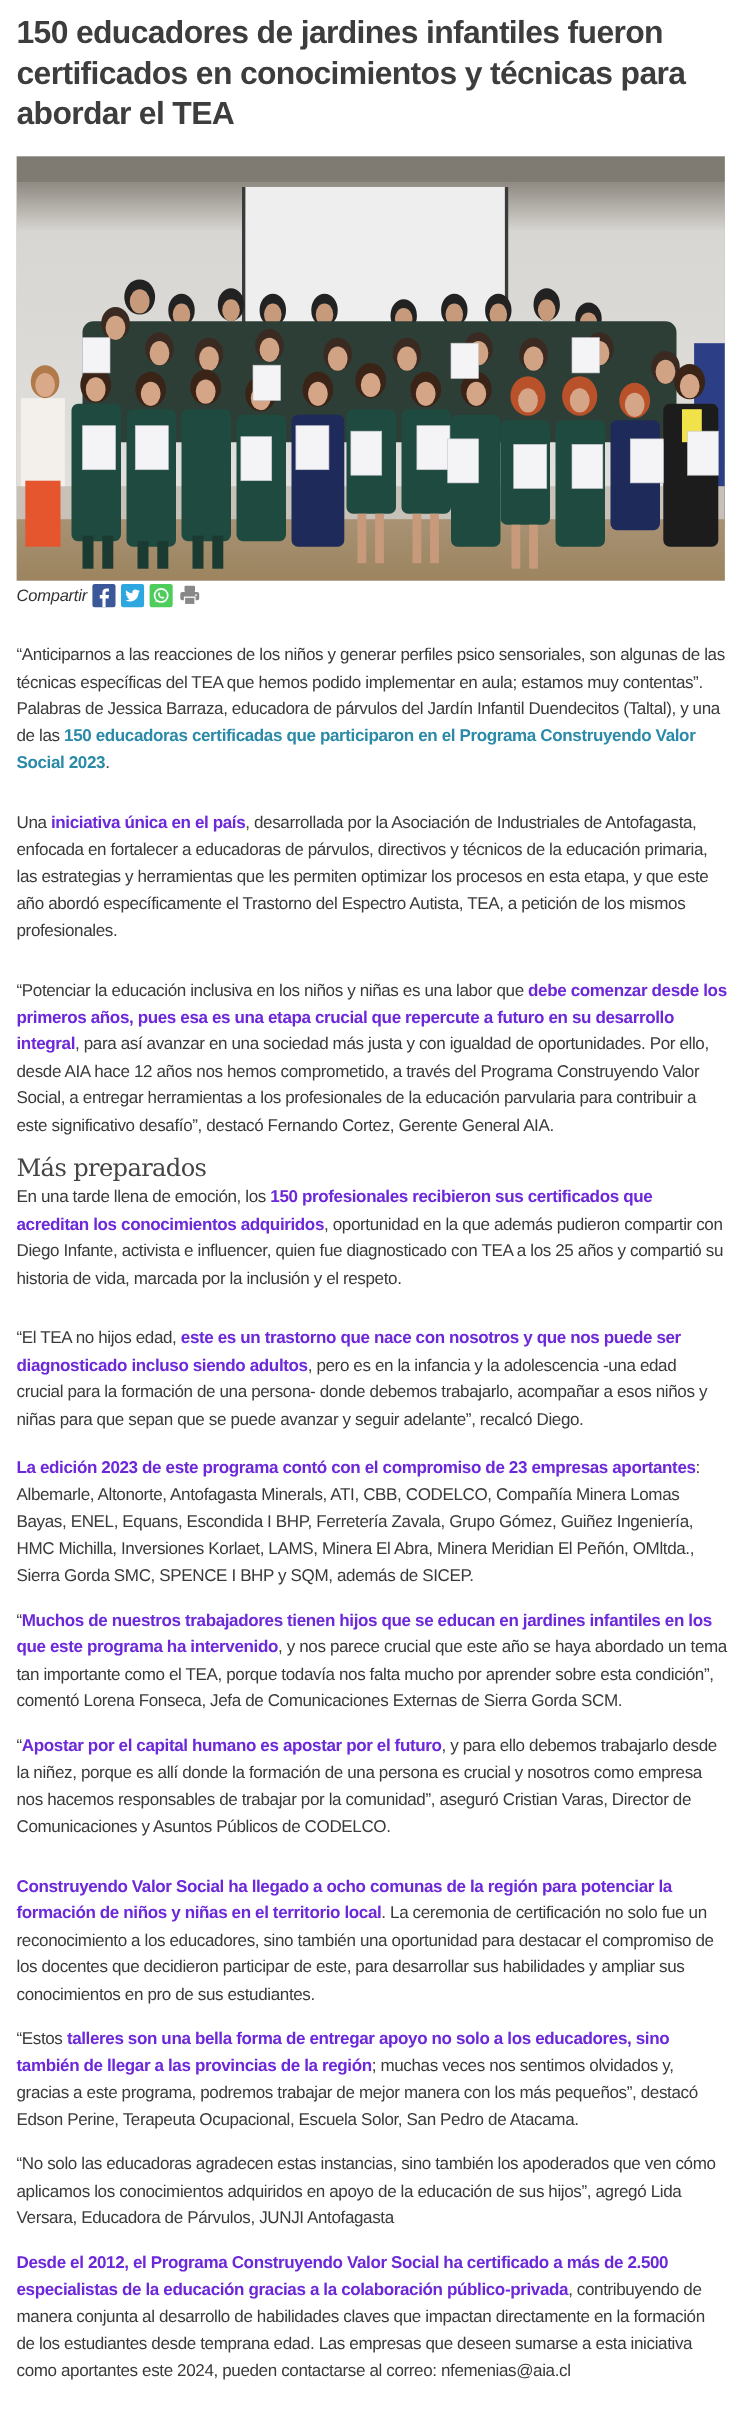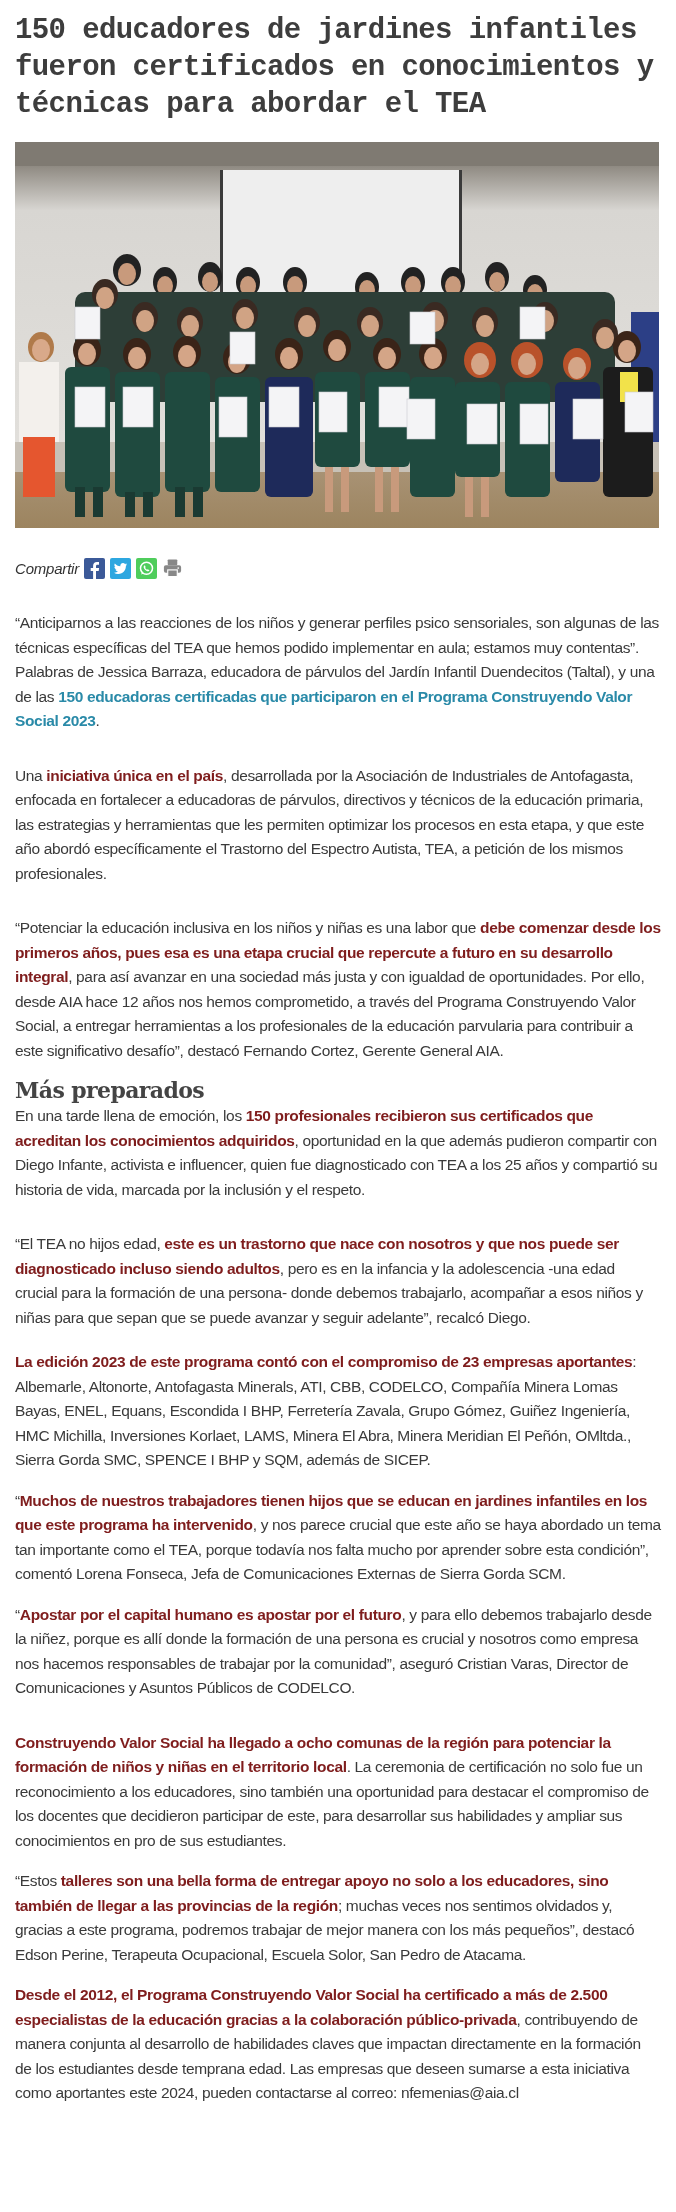--- a/index.html
+++ b/index.html
@@ -6,41 +6,40 @@
     html, body { background: #ffffff; }
     body {
       width: 676px;
       height: 2212px;
       overflow: hidden;
       color: #3a3a3a;
       font-family: "Liberation Sans", sans-serif;
     }
     .article { padding: 8px 15px 0 15px; }
     .title {
-      font-family: Liberation Mono, monospace;
+      font-family: Liberation Sans, sans-serif;
       font-weight: bold;
       font-size: 29px;
       line-height: 37px;
       color: #3d3d3d;
       letter-spacing: -0.6px;
       margin-top: 4px;
     }
     .photo {
       margin-top: 19px;
       width: 644px;
       height: 386px;
       position: relative;
       overflow: hidden;
       background: #b9b6b0;
     }
     .photo svg { display: block; width: 100%; height: 100%; }
     .share {
       display: flex;
       align-items: center;
-      margin-top: 27px;
       height: 26px;
     }
     .share-label {
       font-style: italic;
       font-size: 15px;
       color: #333;
       margin-right: 5px;
       letter-spacing: -0.2px;
     }
     .share-btn {
@@ -62,25 +61,25 @@
       color: #3d3d3d;
       letter-spacing: -0.45px;
     }
     .p {
       font-size: 15.5px;
       line-height: 24.5px;
       color: #3a3a3a;
       letter-spacing: -0.35px;
       margin-top: 30px;
     }
-    .p b { font-weight: bold; color: #7f1d1d; }
+    .p b { font-weight: bold; color: #6d28d9; }
     .p a { color: #2a8aa8; font-weight: bold; text-decoration: none; }
     .h2 {
       font-family: "DejaVu Serif", serif;
-      font-weight: bold;
+      font-weight: normal;
       font-size: 22px;
       line-height: 28px;
       color: #444;
       letter-spacing: -0.6px;
       margin-top: 13px;
     }
     .h2 + .p { margin-top: 0; }
   </style>
 </head>
 <body>
@@ -305,16 +304,17 @@
 
   <p class="p" style="margin-top:16px"><span>“</span><b>Muchos de nuestros trabajadores tienen hijos que se educan en jardines infantiles en los que este programa ha intervenido</b><span>, y nos parece crucial que este año se haya abordado un tema tan importante como el TEA, porque todavía nos falta mucho por aprender sobre esta condición”, comentó Lorena Fonseca, Jefa de Comunicaciones Externas de Sierra Gorda SCM.</span></p>
 
   <p class="p" style="margin-top:16px"><span>“</span><b>Apostar por el capital humano es apostar por el futuro</b><span>, y para ello debemos trabajarlo desde la niñez, porque es allí donde la formación de una persona es crucial y nosotros como empresa nos hacemos responsables de trabajar por la comunidad”, aseguró Cristian Varas, Director de Comunicaciones y Asuntos Públicos de CODELCO.</span></p>
 
 
   <p class="p"><b>Construyendo Valor Social ha llegado a ocho comunas de la región para potenciar la formación de niños y niñas en el territorio local</b><span>. La ceremonia de certificación no solo fue un reconocimiento a los educadores, sino también una oportunidad para destacar el compromiso de los docentes que decidieron participar de este, para desarrollar sus habilidades y ampliar sus conocimientos en pro de sus estudiantes.</span></p>
 
   <p class="p" style="margin-top:16px"><span>“Estos </span><b>talleres son una bella forma de entregar apoyo no solo a los educadores, sino también de llegar a las provincias de la región</b><span>; muchas veces nos sentimos olvidados y, gracias a este programa, podremos trabajar de mejor manera con los más pequeños”, destacó Edson Perine, Terapeuta Ocupacional, Escuela Solor, San Pedro de Atacama.</span></p>
 
+  <p class="p" style="margin-top:16px"><span>“No solo las educadoras agradecen estas instancias, sino también los apoderados que ven cómo aplicamos los conocimientos adquiridos en apoyo de la educación de sus hijos”, agregó Lida Versara, Educadora de Párvulos, JUNJI Antofagasta</span></p>
 
   <p class="p" style="margin-top:16px"><b>Desde el 2012, el Programa Construyendo Valor Social ha certificado a más de 2.500 especialistas de la educación gracias a la colaboración público-privada</b><span>, contribuyendo de manera conjunta al desarrollo de habilidades claves que impactan directamente en la formación de los estudiantes desde temprana edad. Las empresas que deseen sumarse a esta iniciativa como aportantes este 2024, pueden contactarse al correo: nfemenias@aia.cl</span></p>
 
 </div>
 
 </body></html>

